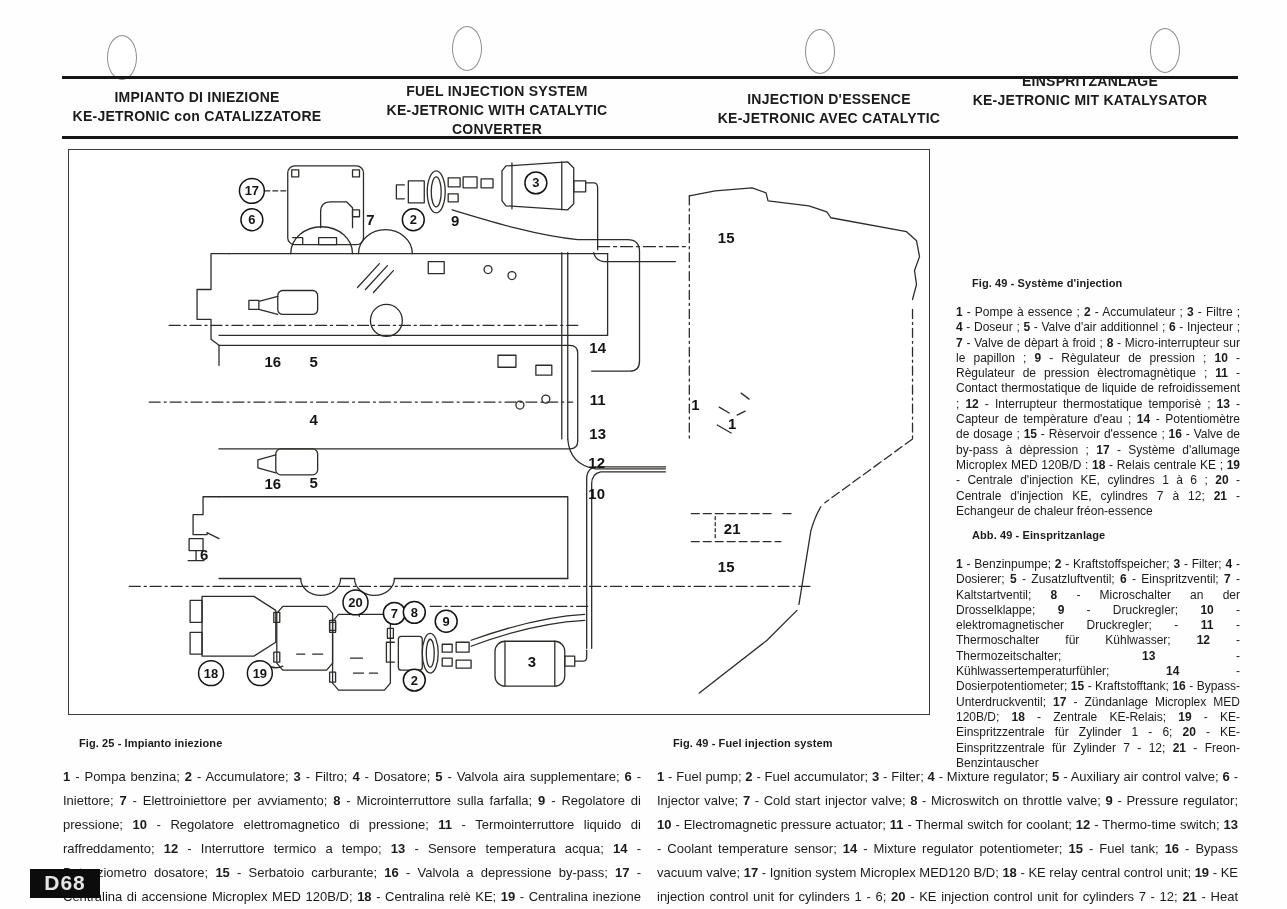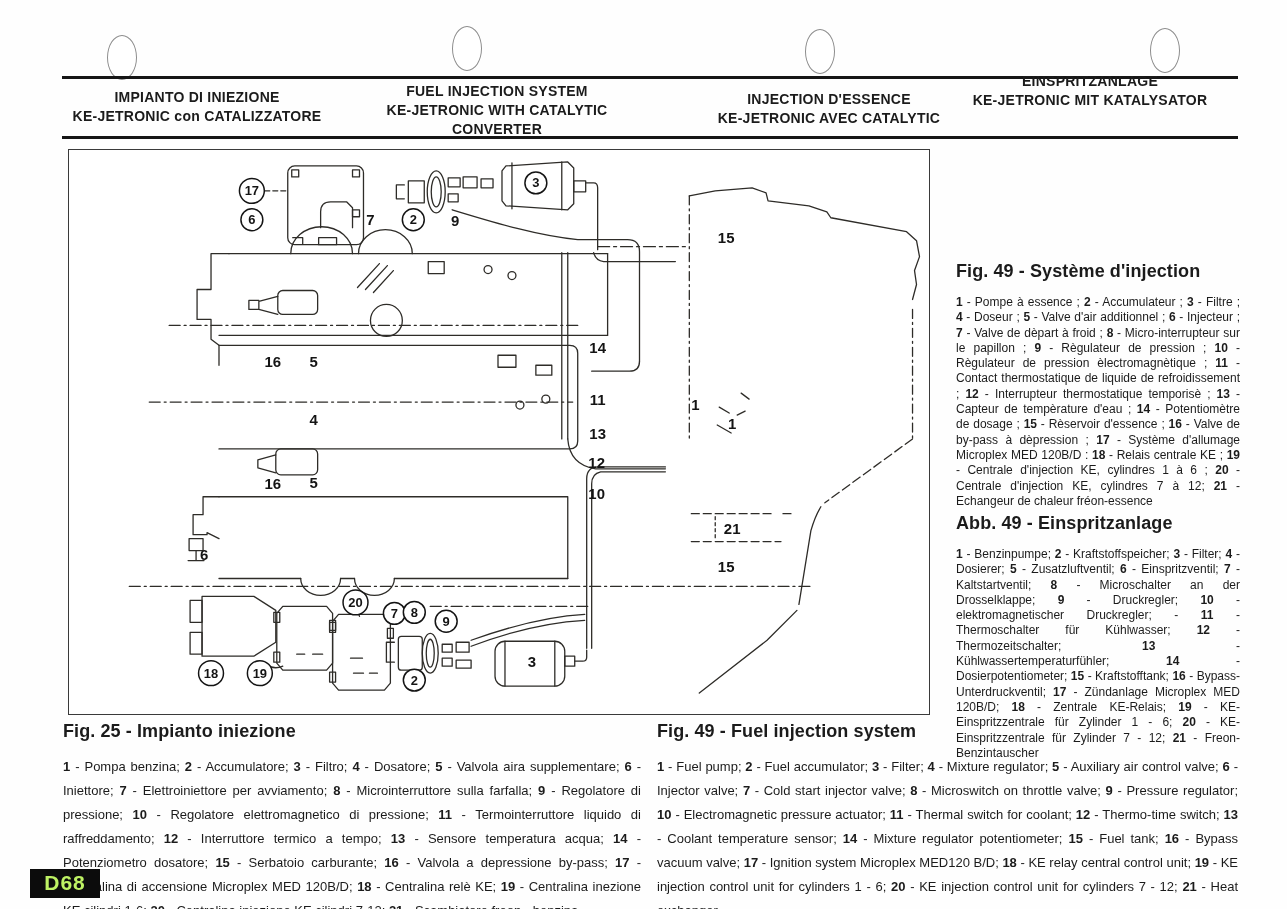--- a/index.html
+++ b/index.html
@@ -9,24 +9,24 @@
   .hole{position:absolute;width:30px;height:45px;border:1.6px solid #8d8d8d;border-radius:50%;background:#fff}
   .rule{position:absolute;left:62px;width:1176px;height:3px;background:#161616}
   .hdr-col{position:absolute;text-align:center;font-weight:700;font-size:14px;line-height:19px;letter-spacing:.25px;white-space:nowrap}
   .frame{position:absolute;left:68px;top:149px;width:862px;height:566px;border:1.3px solid #3a3a3a;background:#fff}
   .frame svg{display:block;width:100%;height:100%}
   .art{stroke:#2e2c28;fill:none;stroke-width:1.3;stroke-linejoin:round;stroke-linecap:round}
   .co-text{font:700 15px "Liberation Sans",sans-serif;fill:#141414;text-anchor:middle}
   .co-text.sm{font-size:13px}
   .co-circle{fill:#fff;stroke:#141414;stroke-width:1.5}
   .cap{position:absolute}
-  .cap h3{margin:0;font-size:18px;font-weight:700;letter-spacing:.1px}
+  .cap h3{margin:16px;font-size:11px;font-weight:700;letter-spacing:.1px}
   .cap p{margin:13px 0 0 0;font-size:13px;line-height:24px;text-align:justify}
   .cap.right p{font-size:12px;line-height:15.3px}
-  .tab{position:absolute;left:30px;top:869px;width:70px;height:29px;background:#0c0c0c;color:#bef264;font-weight:700;font-size:21px;text-align:center;line-height:28px;letter-spacing:1px}
+  .tab{position:absolute;left:30px;top:869px;width:70px;height:29px;background:#0c0c0c;color:#e5e5e5;font-weight:700;font-size:21px;text-align:center;line-height:28px;letter-spacing:1px}
 </style>
 </head>
 <body>
 
 <div class="page">
 
   <div class="hole" style="left:107px;top:35px"></div>
   <div class="hole" style="left:452px;top:26px"></div>
   <div class="hole" style="left:805px;top:29px"></div>
   <div class="hole" style="left:1150px;top:28px"></div>

